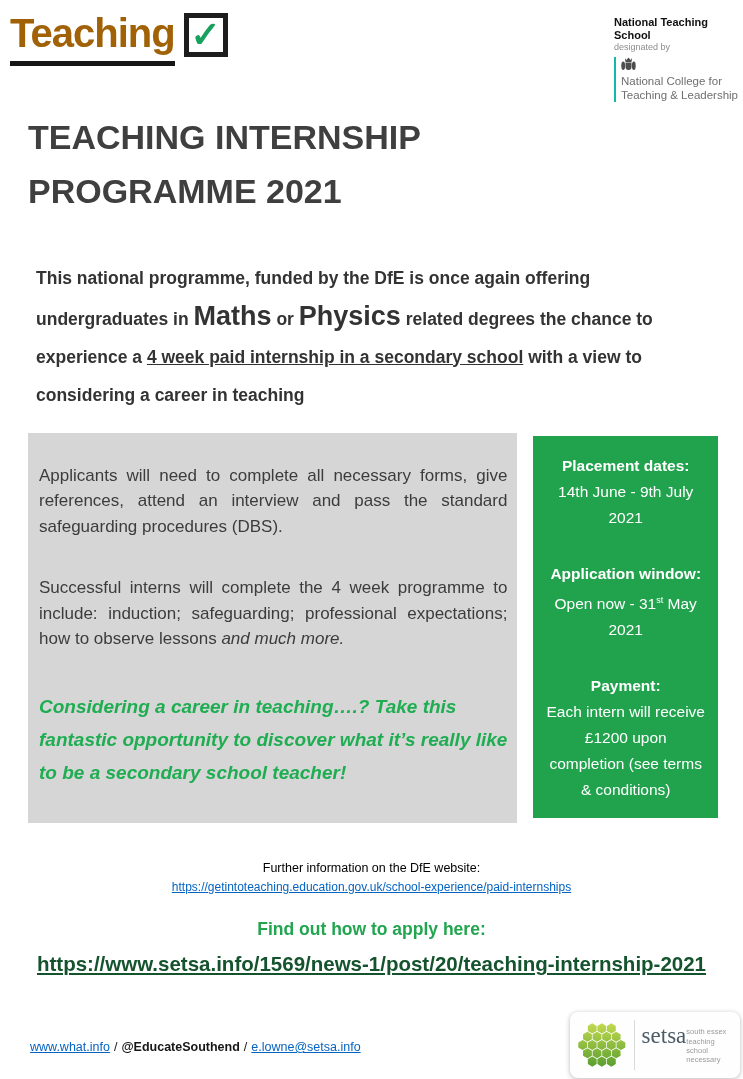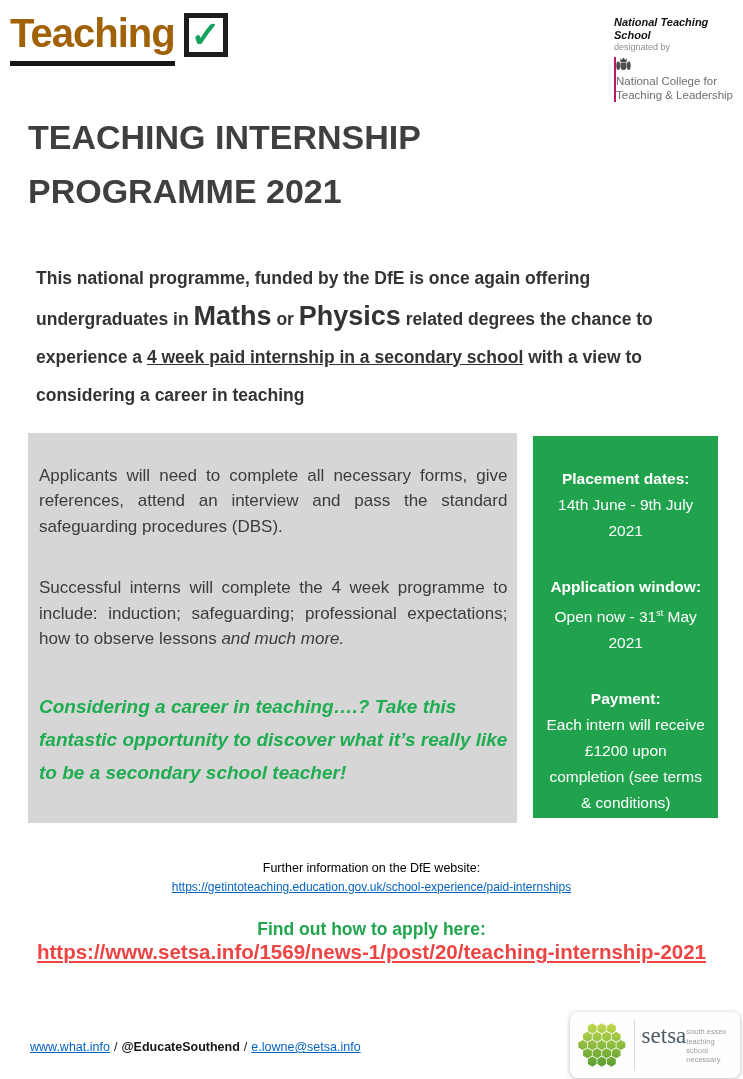--- a/index.html
+++ b/index.html
@@ -19,23 +19,23 @@
     font-size: 40px; font-weight: 700; color: #a16207; letter-spacing: -1px;
     line-height: 1.05; padding-bottom: 7px; border-bottom: 5px solid #161616;
   }
   .t-check {
     width: 44px; height: 44px; border: 5px solid #1d1d1d; margin-top: 1px;
     display: flex; align-items: center; justify-content: center;
   }
   .t-check .check { color: #17a05e; font-size: 36px; font-weight: 700; line-height: 1; }
 
   .nts { width: 127px; padding-top: 4px; }
-  .nts-title { font-weight: 700; color: #101010; font-size: 11px; line-height: 1.15; font-style: italic; }
+  .nts-title { font-weight: 700; color: #101010; font-size: 11px; line-height: 1.15; }
   .nts-sub { color: #8d8d8d; font-size: 9px; margin: 1px 0 5px 0; }
-  .nts-college { border-left: 2px solid #be185d; }
+  .nts-college { border-left: 2px solid #14b8a6; padding-left: 5px; }
   .crest { height: 16px; margin-bottom: 2px; }
   .college-lines { color: #6f6f6f; font-size: 11.5px; line-height: 1.15; }
 
   
   .page-title { margin: 8px 0 0 28px; font-size: 34px; font-weight: 700; color: #3f3f3f; line-height: 1.6; letter-spacing: 0; }
 
   
   .intro { margin: 40px 30px 0 36px; font-size: 17.5px; font-weight: 700; color: #333333; line-height: 38px; }
   .intro .big { font-size: 27px; }
   .intro .ul { text-decoration: underline; }
@@ -44,35 +44,35 @@
   .columns { display: flex; gap: 16px; margin: 19px 25px 0 28px; align-items: flex-start; }
   .gray-box { width: 580px; height: 390px; background: #d6d6d6; padding: 30px 10px 18px 11px; }
   .gray-box p { margin: 0; font-size: 17px; color: #3c3c3c; text-align: justify; line-height: 1.5; }
   .gray-box .p1 { margin-bottom: 36px; }
   .gray-box .p2 { margin-bottom: 38px; }
   .cta { font-size: 19px; font-weight: 700; font-style: italic; color: #1fad52; line-height: 1.75; }
   .cta div { white-space: nowrap; }
 
   .green-box {
     width: 230px; height: 382px; margin-top: 3px; background: #21a34e;
-    color: #ffffff; text-align: center; padding: 30px 10px 16px 10px;
+    color: #ffffff; text-align: center; padding: 17px 10px 16px 10px;
   }
   .gb-block { margin-bottom: 30px; }
   .gb-block:last-child { margin-bottom: 0; }
   .gb-label { font-weight: 700; font-size: 15.5px; line-height: 26px; }
   .gb-line { font-size: 15.5px; line-height: 26px; }
   .gb-line sup { font-size: 9px; }
 
   
   .further { text-align: center; margin-top: 36px; color: #000000; font-size: 12.5px; line-height: 1.55; }
   .further a { color: #0563c1; text-decoration: underline; font-size: 12px; cursor: pointer; }
   .apply-heading { text-align: center; margin-top: 22px; color: #21a54f; font-weight: 700; font-size: 17.5px; }
   .apply-link {
-    display: block; text-align: center; margin-top: 0;
-    color: #ef4444; font-weight: 700; font-size: 20.5px; text-decoration: underline; cursor: pointer;
+    display: block; text-align: center; margin-top: 12px;
+    color: #14532d; font-weight: 700; font-size: 20.5px; text-decoration: underline; cursor: pointer;
   }
 
   
   .bottom-links { position: absolute; left: 30px; top: 1040px; font-size: 12.5px; color: #161616; }
   .bottom-links a { color: #0563c1; text-decoration: underline; font-weight: 400; cursor: pointer; }
   .bottom-links .handle { font-weight: 700; }
   .bottom-links .sep { margin: 0 4px; }
 
   .setsa-card {
     position: absolute; right: 3px; top: 1012px; width: 170px; height: 66px;

